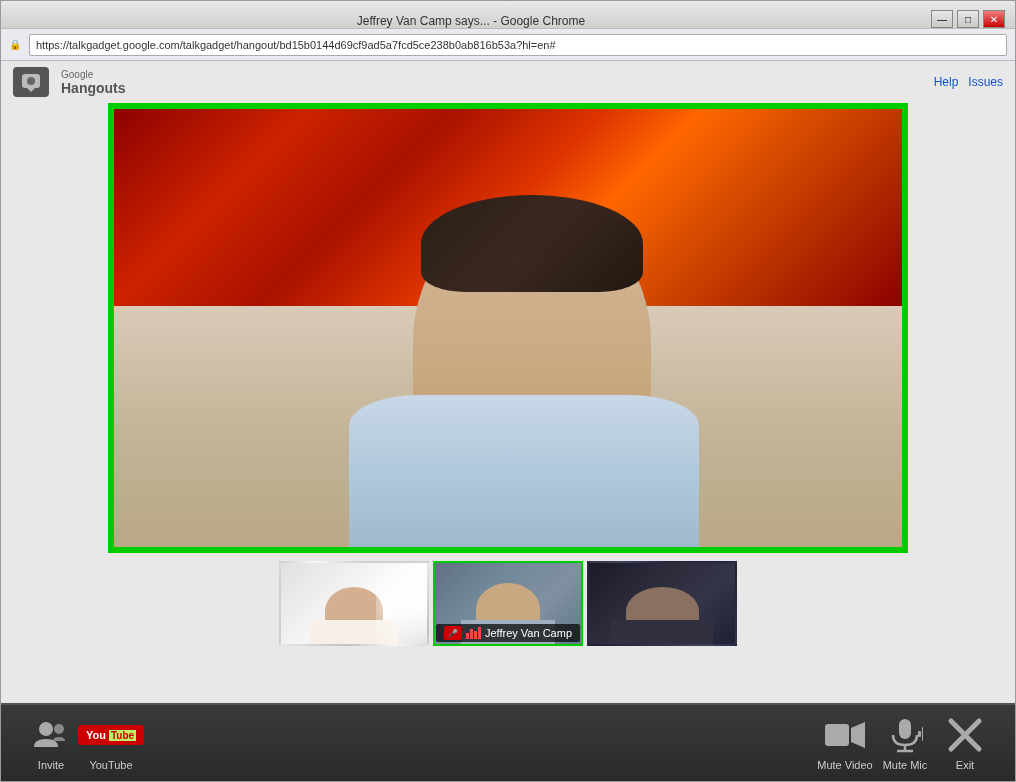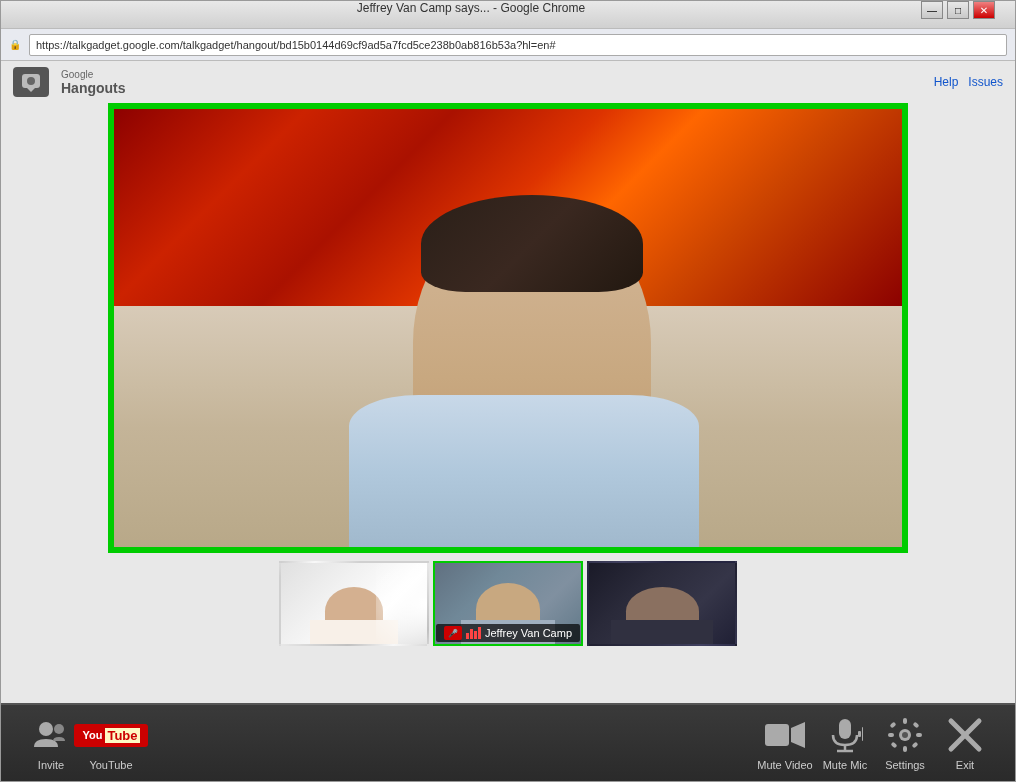--- a/index.html
+++ b/index.html
@@ -18,22 +18,22 @@
       display: flex;
       flex-direction: column;
       background: #dee1e6;
       border: 1px solid #999;
     }
 
     .title-bar {
       height: 28px;
       background: linear-gradient(to bottom, #e8e8e8, #d0d0d0);
       display: flex;
-      align-items: flex-start;
-      padding: 0 20px;
+      align-items: flex-end;
+      padding: 0 10px;
       border-bottom: 1px solid #bbb;
       user-select: none;
     }
 
     .title-bar-text {
       font-size: 12px;
       color: #333;
       flex: 1;
       text-align: center;
     }
@@ -399,21 +399,21 @@
           </svg>
         </div>
         <span class="toolbar-label">Invite</span>
       </div>
 
 
       <div class="toolbar-btn">
         <div class="toolbar-icon">
           <div class="youtube-logo">
             <span style="color:white;font-size:11px;font-weight:bold;">You</span>
-            <span style="background:#fef9c3;color:#cc0000;font-size:13px;font-weight:bold;padding:0 2px;">Tube</span>
+            <span style="background:#bef264;color:#cc0000;font-size:10px;font-weight:bold;padding:0 2px;">Tube</span>
           </div>
         </div>
         <span class="toolbar-label">YouTube</span>
       </div>
 
       <div style="flex:1;"></div>
 
       <div class="toolbar-btn">
         <div class="toolbar-icon">
           <svg width="44" height="34" viewBox="0 0 44 34">
@@ -432,39 +432,20 @@
             <line x1="18" y1="28" x2="18" y2="34" stroke="#aaa" stroke-width="2.5"></line>
             <line x1="10" y1="34" x2="26" y2="34" stroke="#aaa" stroke-width="2.5"></line>
 
             <rect x="31" y="14" width="3" height="6" rx="1" fill="#aaa"></rect>
             <rect x="35" y="10" width="3" height="14" rx="1" fill="#aaa"></rect>
           </svg>
         </div>
         <span class="toolbar-label">Mute Mic</span>
       </div>
 
-      <div class="toolbar-btn">
-        <div class="toolbar-icon">
-          <svg width="36" height="36" viewBox="0 0 36 36">
-            <circle cx="18" cy="18" r="6" fill="#aaa"></circle>
-            <circle cx="18" cy="18" r="3" fill="#555"></circle>
-            <g fill="#aaa">
-              <rect x="16" y="1" width="4" height="6" rx="2"></rect>
-              <rect x="16" y="29" width="4" height="6" rx="2"></rect>
-              <rect x="1" y="16" width="6" height="4" rx="2"></rect>
-              <rect x="29" y="16" width="6" height="4" rx="2"></rect>
-              <rect x="4" y="5" width="4" height="6" rx="2" transform="rotate(45 6 8)"></rect>
-              <rect x="26" y="25" width="4" height="6" rx="2" transform="rotate(45 28 28)"></rect>
-              <rect x="5" y="25" width="4" height="6" rx="2" transform="rotate(-45 7 28)"></rect>
-              <rect x="27" y="5" width="4" height="6" rx="2" transform="rotate(-45 29 8)"></rect>
-            </g>
-          </svg>
-        </div>
-        <span class="toolbar-label">Settings</span>
-      </div>
 
       <div class="toolbar-btn">
         <div class="toolbar-icon">
           <svg width="36" height="36" viewBox="0 0 36 36">
             <line x1="4" y1="4" x2="32" y2="32" stroke="#aaa" stroke-width="5" stroke-linecap="round"></line>
             <line x1="32" y1="4" x2="4" y2="32" stroke="#aaa" stroke-width="5" stroke-linecap="round"></line>
           </svg>
         </div>
         <span class="toolbar-label">Exit</span>
       </div>

